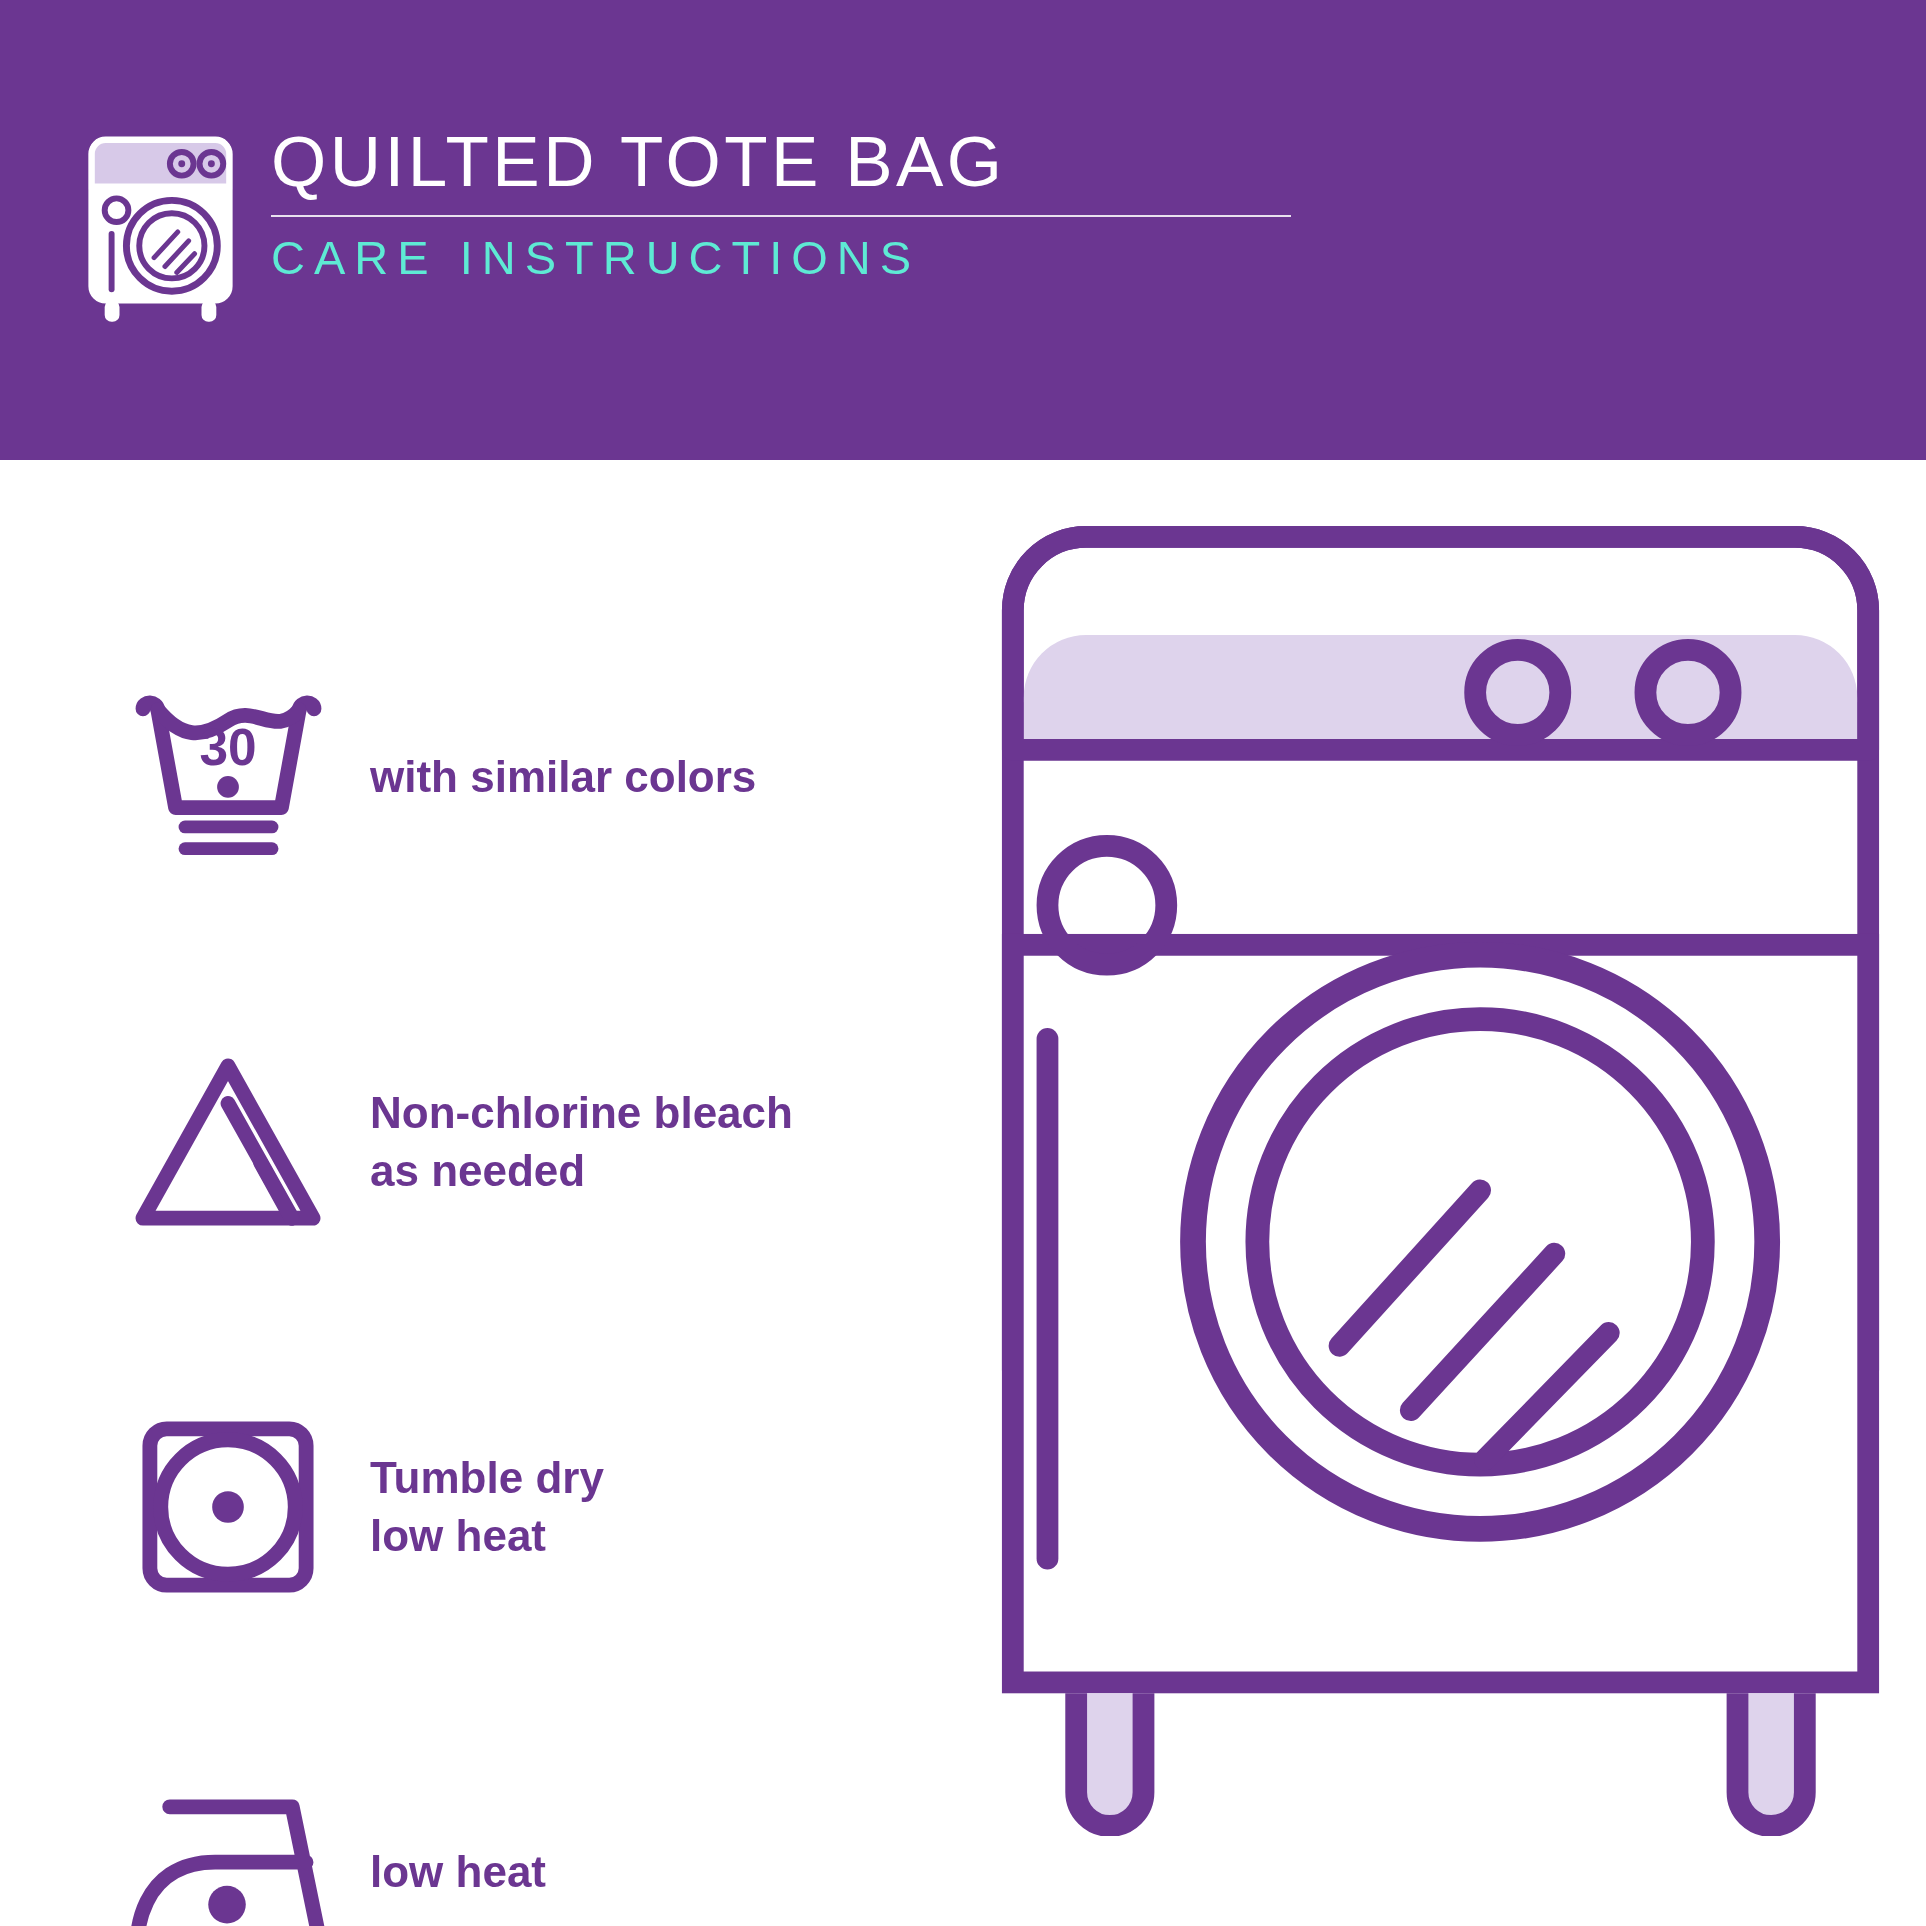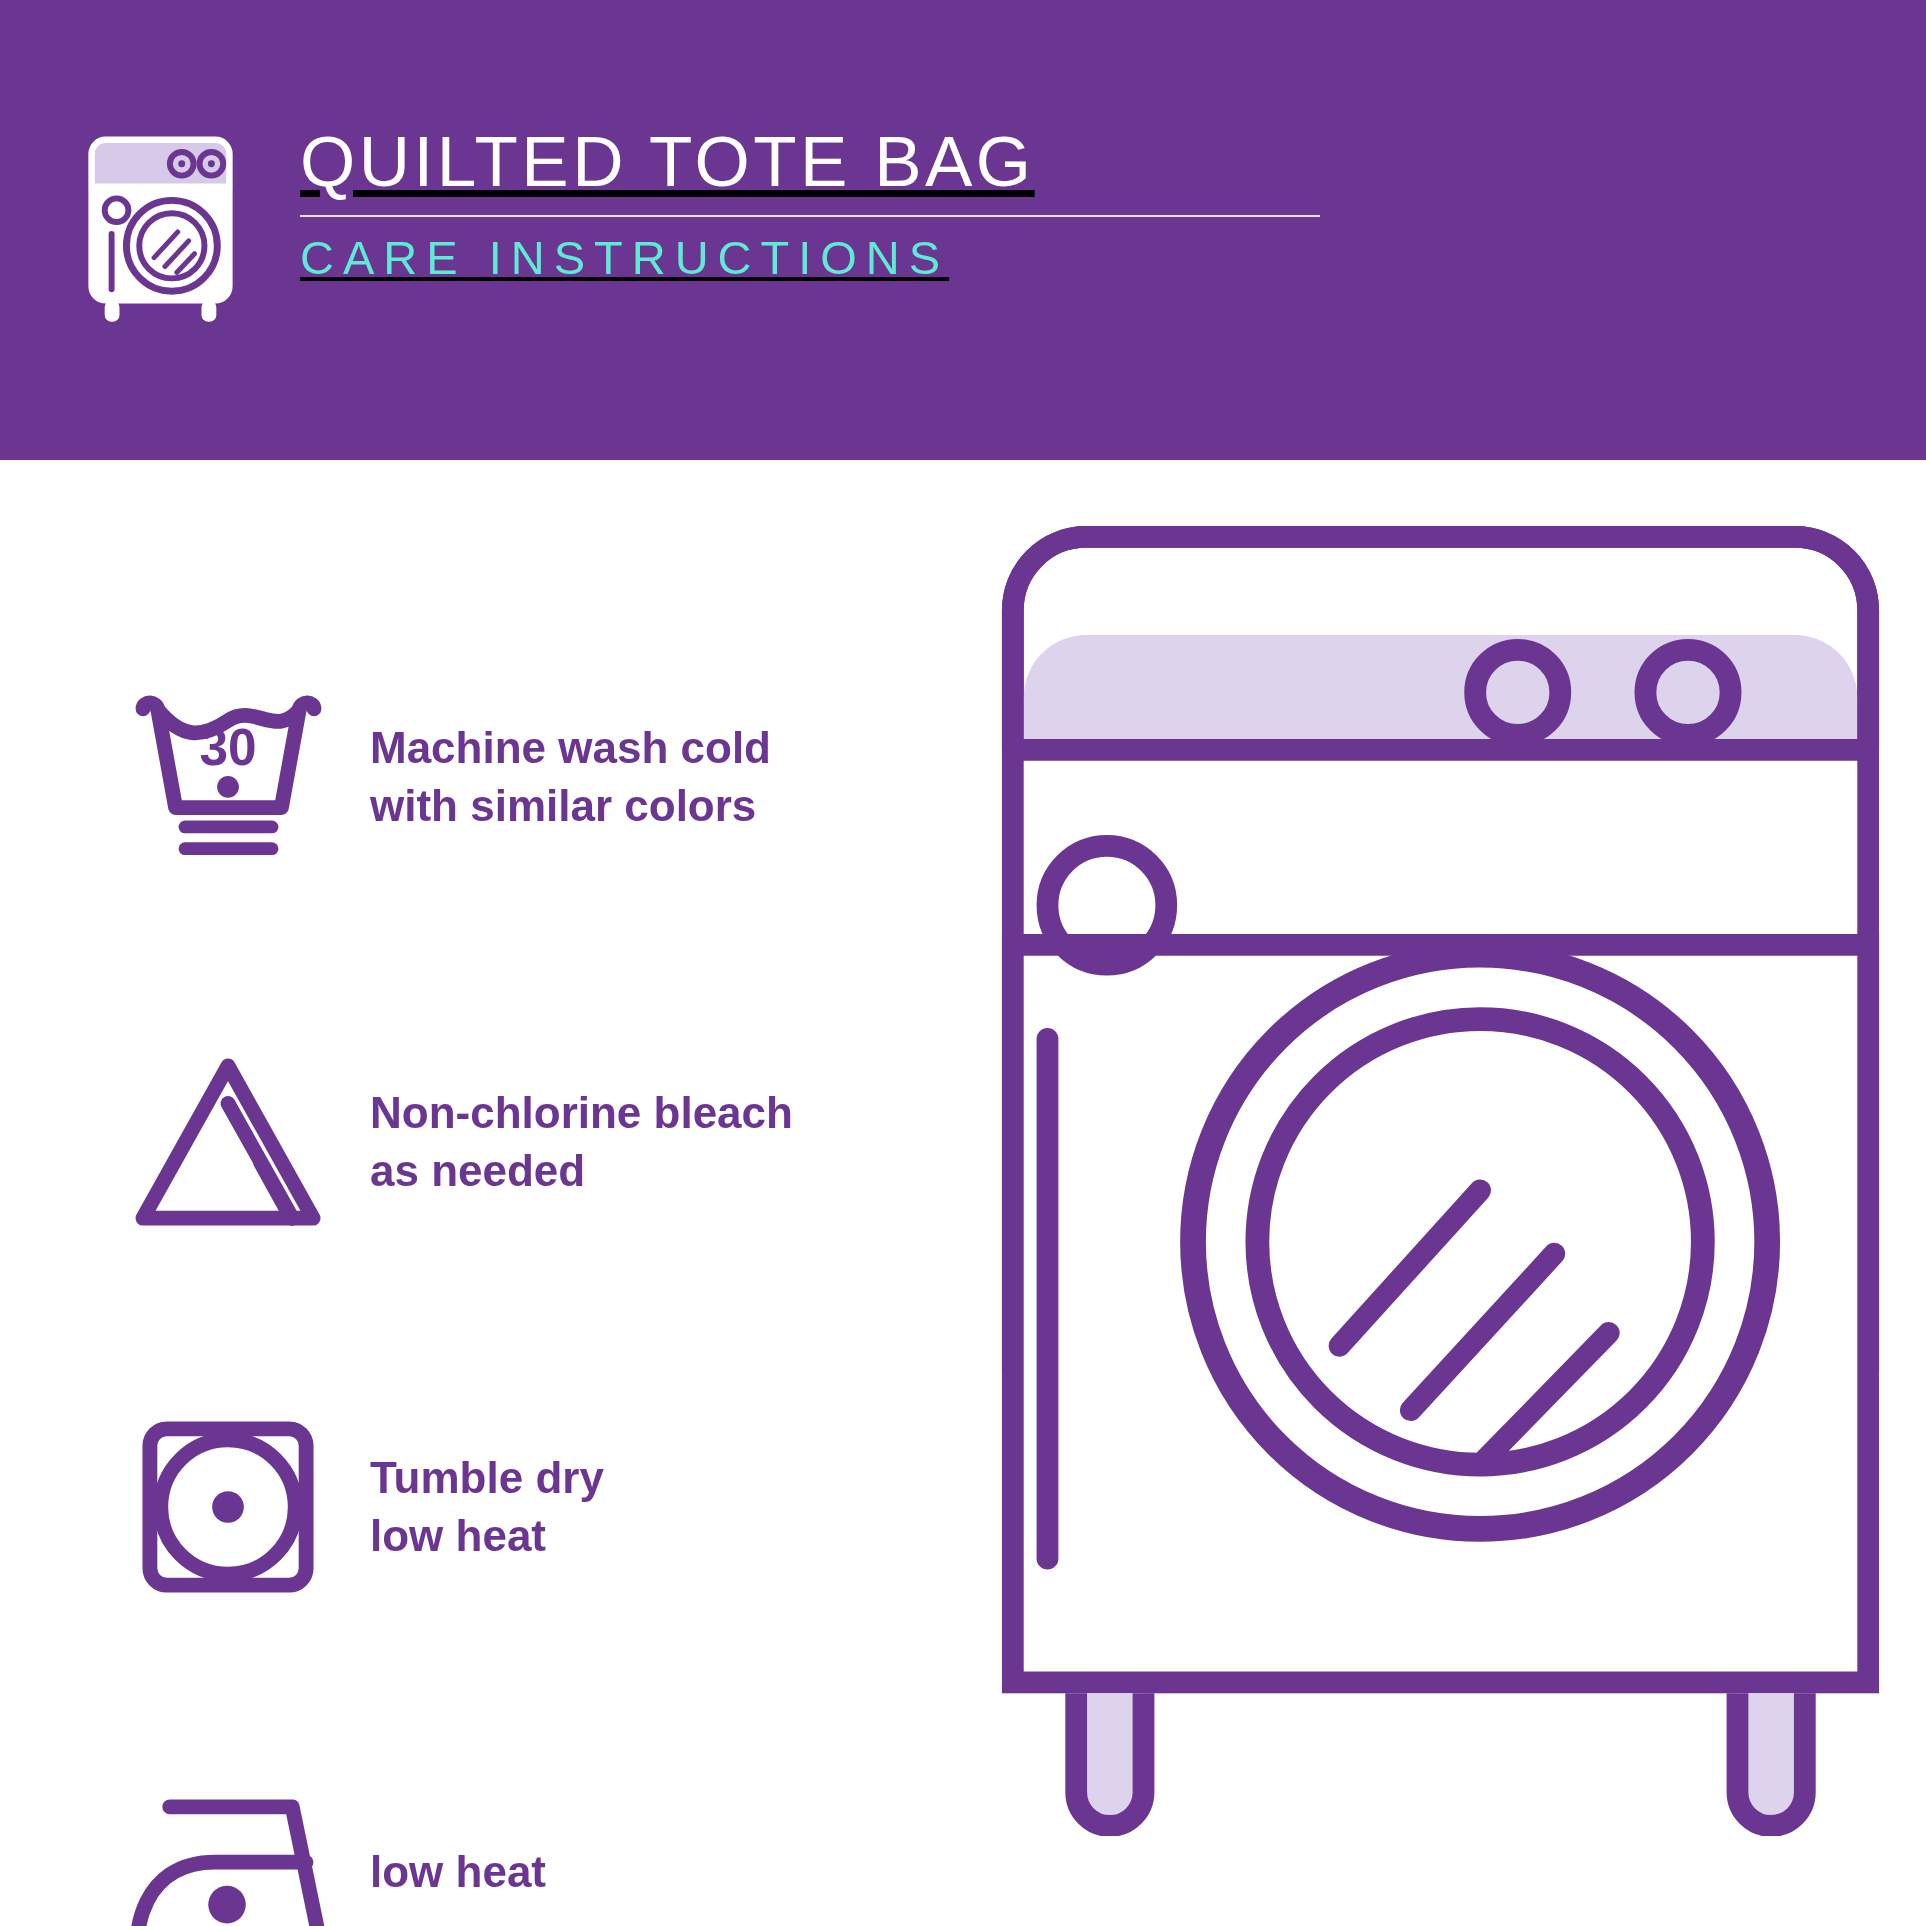--- a/index.html
+++ b/index.html
@@ -16,23 +16,22 @@
     position:absolute; left:0; top:0;
     width:1927px; height:460px;
     background:#6B3691;
     display:flex; align-items:center;
   }
   .header-logo {
     position:absolute; left:79px; top:131px;
     width:163px; height:193px;
   }
   .header-text {
-    position:absolute; left:300px; top:124px;
+    position:absolute; left:271px; top:124px;
     width:1049px;
-    text-decoration:underline;
   }
   .title-main {
     color:#ffffff;
     font-size:71px;
     font-weight:400;
     letter-spacing:3.5px;
     line-height:1.08;
     white-space:nowrap;
   }
   .title-rule {
@@ -123,21 +122,20 @@
           <svg width="203" height="173" viewBox="0 0 205 175">
             <path d="M16 18 C16 10 30 10 31 19 L49 118 H156 L174 19 C175 10 189 10 189 18" fill="none" stroke="#6B3691" stroke-width="15" stroke-linecap="round" stroke-linejoin="round"></path>
             <path d="M31 19 C55 48 75 48 102 30 C129 12 150 48 174 19" fill="none" stroke="#6B3691" stroke-width="15" stroke-linecap="round" stroke-linejoin="round"></path>
             <text x="102" y="75" text-anchor="middle" font-family="Liberation Sans, sans-serif" font-size="52" font-weight="bold" fill="#6B3691">30</text>
             <circle cx="102" cy="97" r="11" fill="#6B3691"></circle>
             <rect x="52" y="131" width="101" height="13" rx="6.5" fill="#6B3691"></rect>
             <rect x="52" y="153" width="101" height="13" rx="6.5" fill="#6B3691"></rect>
           </svg>
         </div>
         <div class="instr-text">
-          <span>Machine wash cold</span>
           <span>with similar colors</span>
         </div>
       </div>
 
       <div class="instr-row">
         <div class="instr-icon">
           <svg width="198" height="180" viewBox="0 0 200 182">
             <path d="M100 14 L186 168 H14 Z" fill="none" stroke="#6B3691" stroke-width="15" stroke-linecap="round" stroke-linejoin="round"></path>
             <line x1="100" y1="52" x2="165" y2="168" stroke="#6B3691" stroke-width="15" stroke-linecap="round"></line>
             <line x1="133" y1="112" x2="164" y2="168" stroke="#6B3691" stroke-width="15" stroke-linecap="round"></line>

